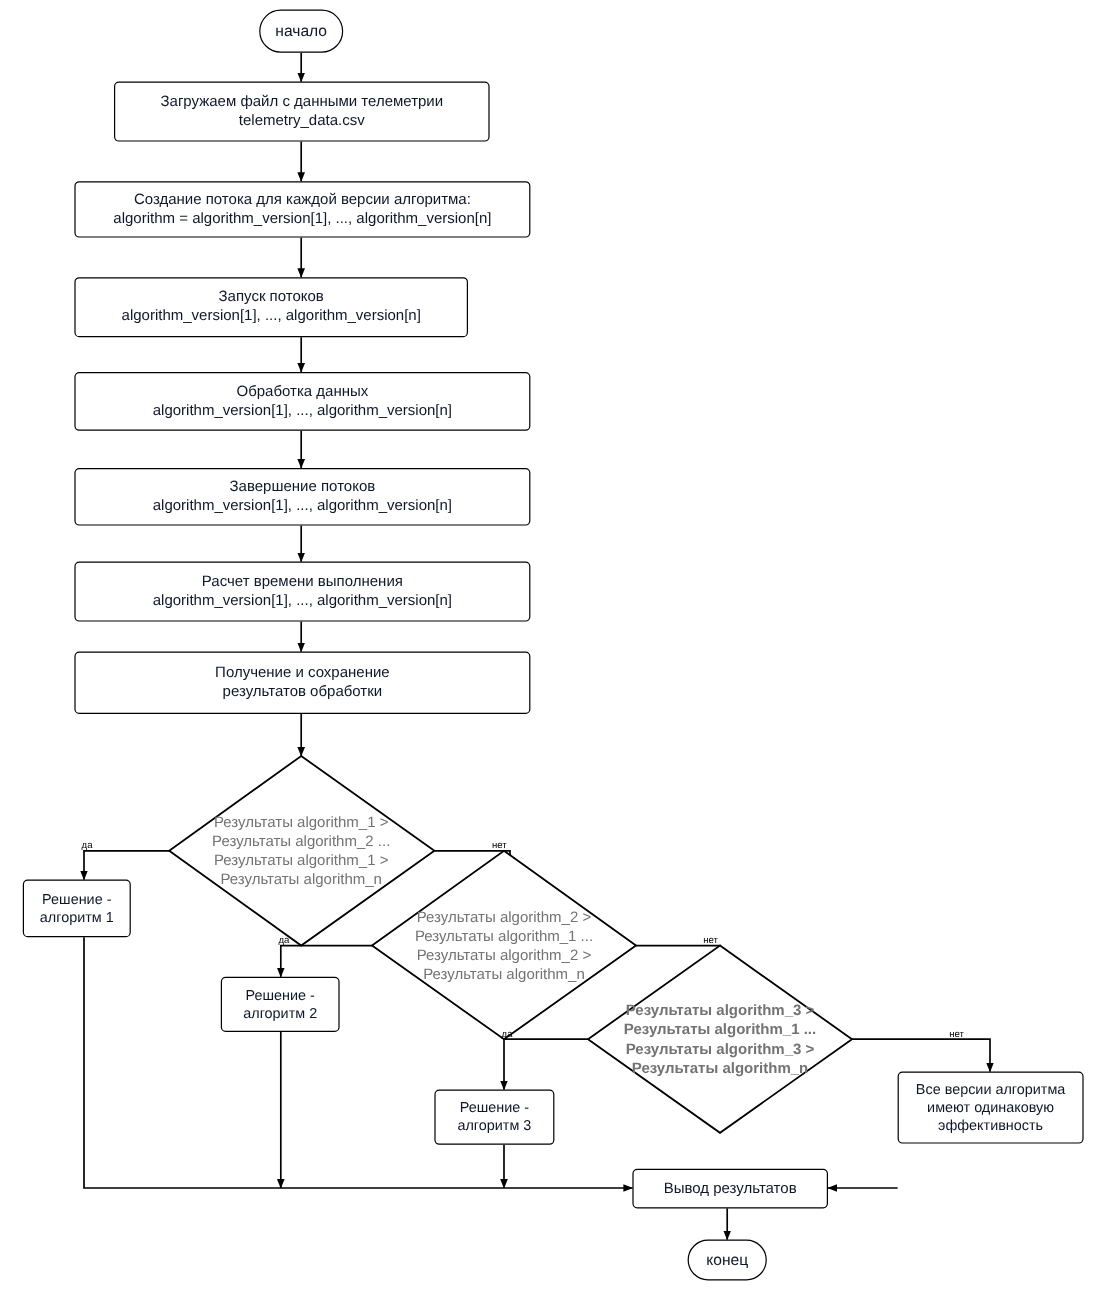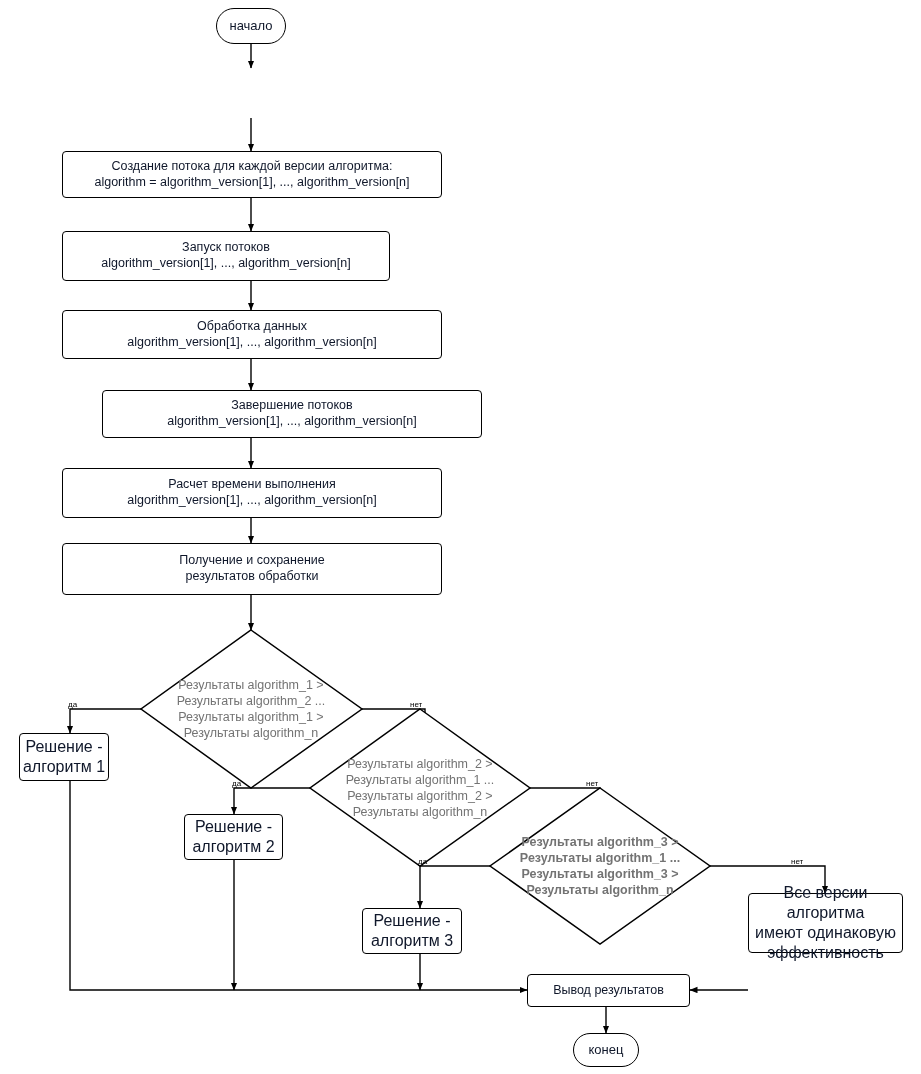--- a/index.html
+++ b/index.html
@@ -41,21 +41,21 @@
   }
   .node.process {
     border-radius: 4px;
     font-size: 12.5px;
   }
   .node.terminator {
     border-radius: 999px;
     font-size: 13px;
   }
   .node.small {
-    font-size: 16px;
+    font-size: 12px;
   }
   .diamond-label {
     position: absolute;
     display: flex;
     align-items: center;
     justify-content: center;
     text-align: center;
     font-size: 12.5px;
     color: #737373;
     white-space: pre-line;
@@ -124,37 +124,41 @@
 
     <g fill="#000000">
       <circle cx="234" cy="990" r="0"></circle>
     </g>
   </svg>
 
   <div class="node terminator" style="left:216px; top:8px; width:70px; height:36px;">
     <span>начало</span>
   </div>
 
+  <div class="node process" style="left:95px; top:68px; width:313px; height:50px;">
+    <span>Загружаем файл с данными телеметрии
+telemetry_data.csv</span>
+  </div>
 
   <div class="node process" style="left:62px; top:151px; width:380px; height:47px;">
     <span>Создание потока для каждой версии алгоритма:
 algorithm = algorithm_version[1], ..., algorithm_version[n]</span>
   </div>
 
   <div class="node process" style="left:62px; top:231px; width:328px; height:50px;">
     <span>Запуск потоков
 algorithm_version[1], ..., algorithm_version[n]</span>
   </div>
 
   <div class="node process" style="left:62px; top:310px; width:380px; height:49px;">
     <span>Обработка данных
 algorithm_version[1], ..., algorithm_version[n]</span>
   </div>
 
-  <div class="node process" style="left:62px; top:390px; width:380px; height:48px;margin-left:40px;">
+  <div class="node process" style="left:62px; top:390px; width:380px; height:48px;">
     <span>Завершение потоков
 algorithm_version[1], ..., algorithm_version[n]</span>
   </div>
 
   <div class="node process" style="left:62px; top:468px; width:380px; height:50px;">
     <span>Расчет времени выполнения
 algorithm_version[1], ..., algorithm_version[n]</span>
   </div>
 
   <div class="node process" style="left:62px; top:543px; width:380px; height:52px;">

